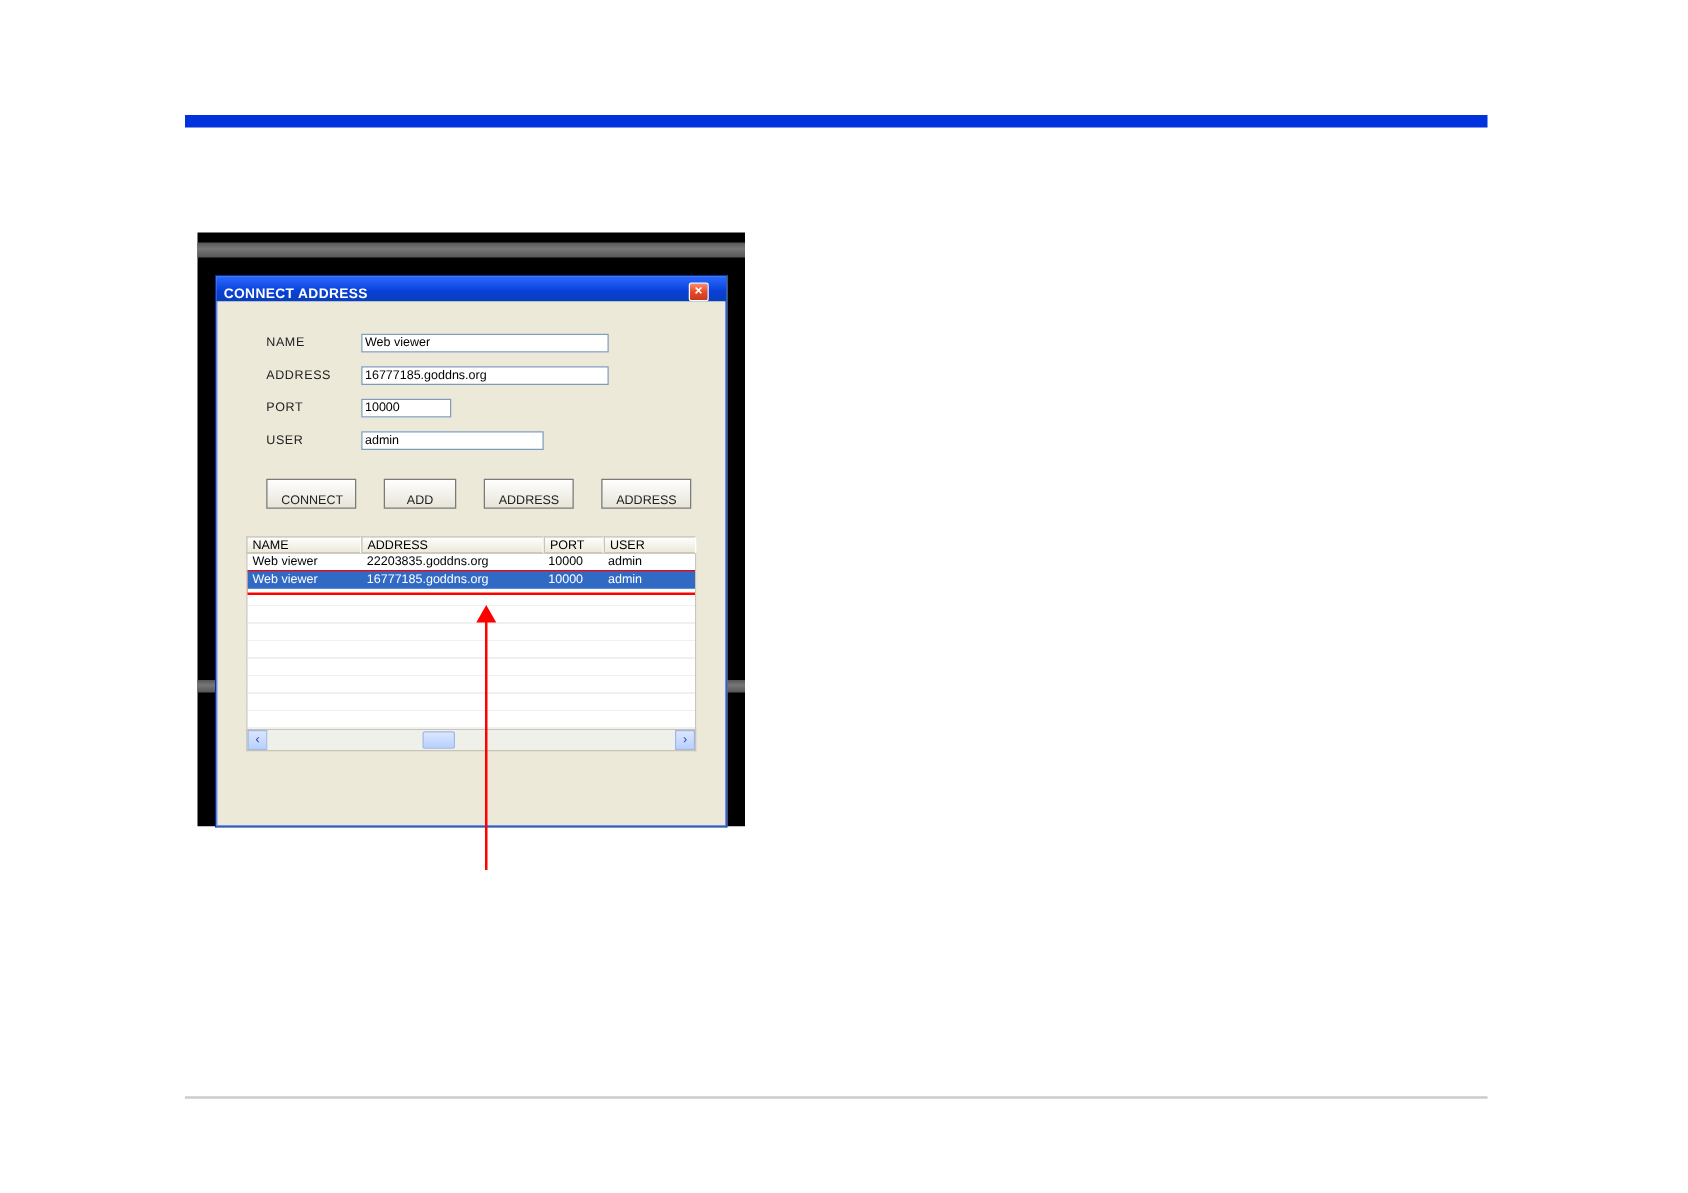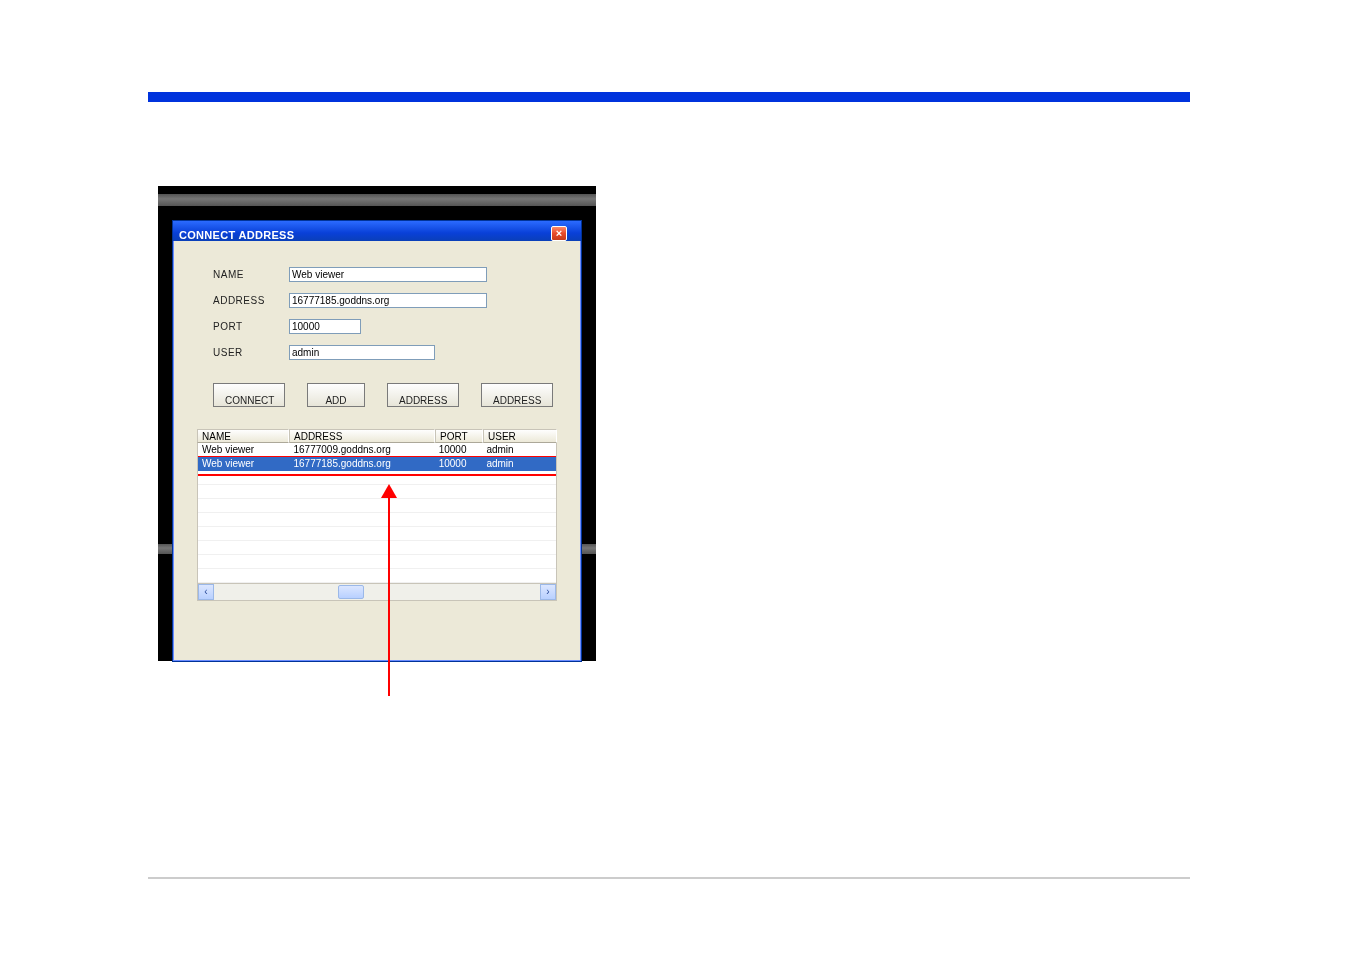--- a/index.html
+++ b/index.html
@@ -283,21 +283,21 @@
       <div class="list-header">
         <div class="hc c-name">NAME</div>
         <div class="hc c-addr">ADDRESS</div>
         <div class="hc c-port">PORT</div>
         <div class="hc c-user">USER</div>
       </div>
       <div class="list-body">
         <div class="grid-lines"></div>
         <div class="list-row">
           <div class="cell c-name">Web viewer</div>
-          <div class="cell c-addr">16777009.goddns.org</div>
+          <div class="cell c-addr">22203835.goddns.org</div>
           <div class="cell c-port">10000</div>
           <div class="cell c-user">admin</div>
         </div>
         <div class="list-row selected">
           <div class="cell c-name">Web viewer</div>
           <div class="cell c-addr">16777185.goddns.org</div>
           <div class="cell c-port">10000</div>
           <div class="cell c-user">admin</div>
         </div>
         <div class="red-highlight" style="left:-2px; top:13px; width:362px; height:16px;"></div>

